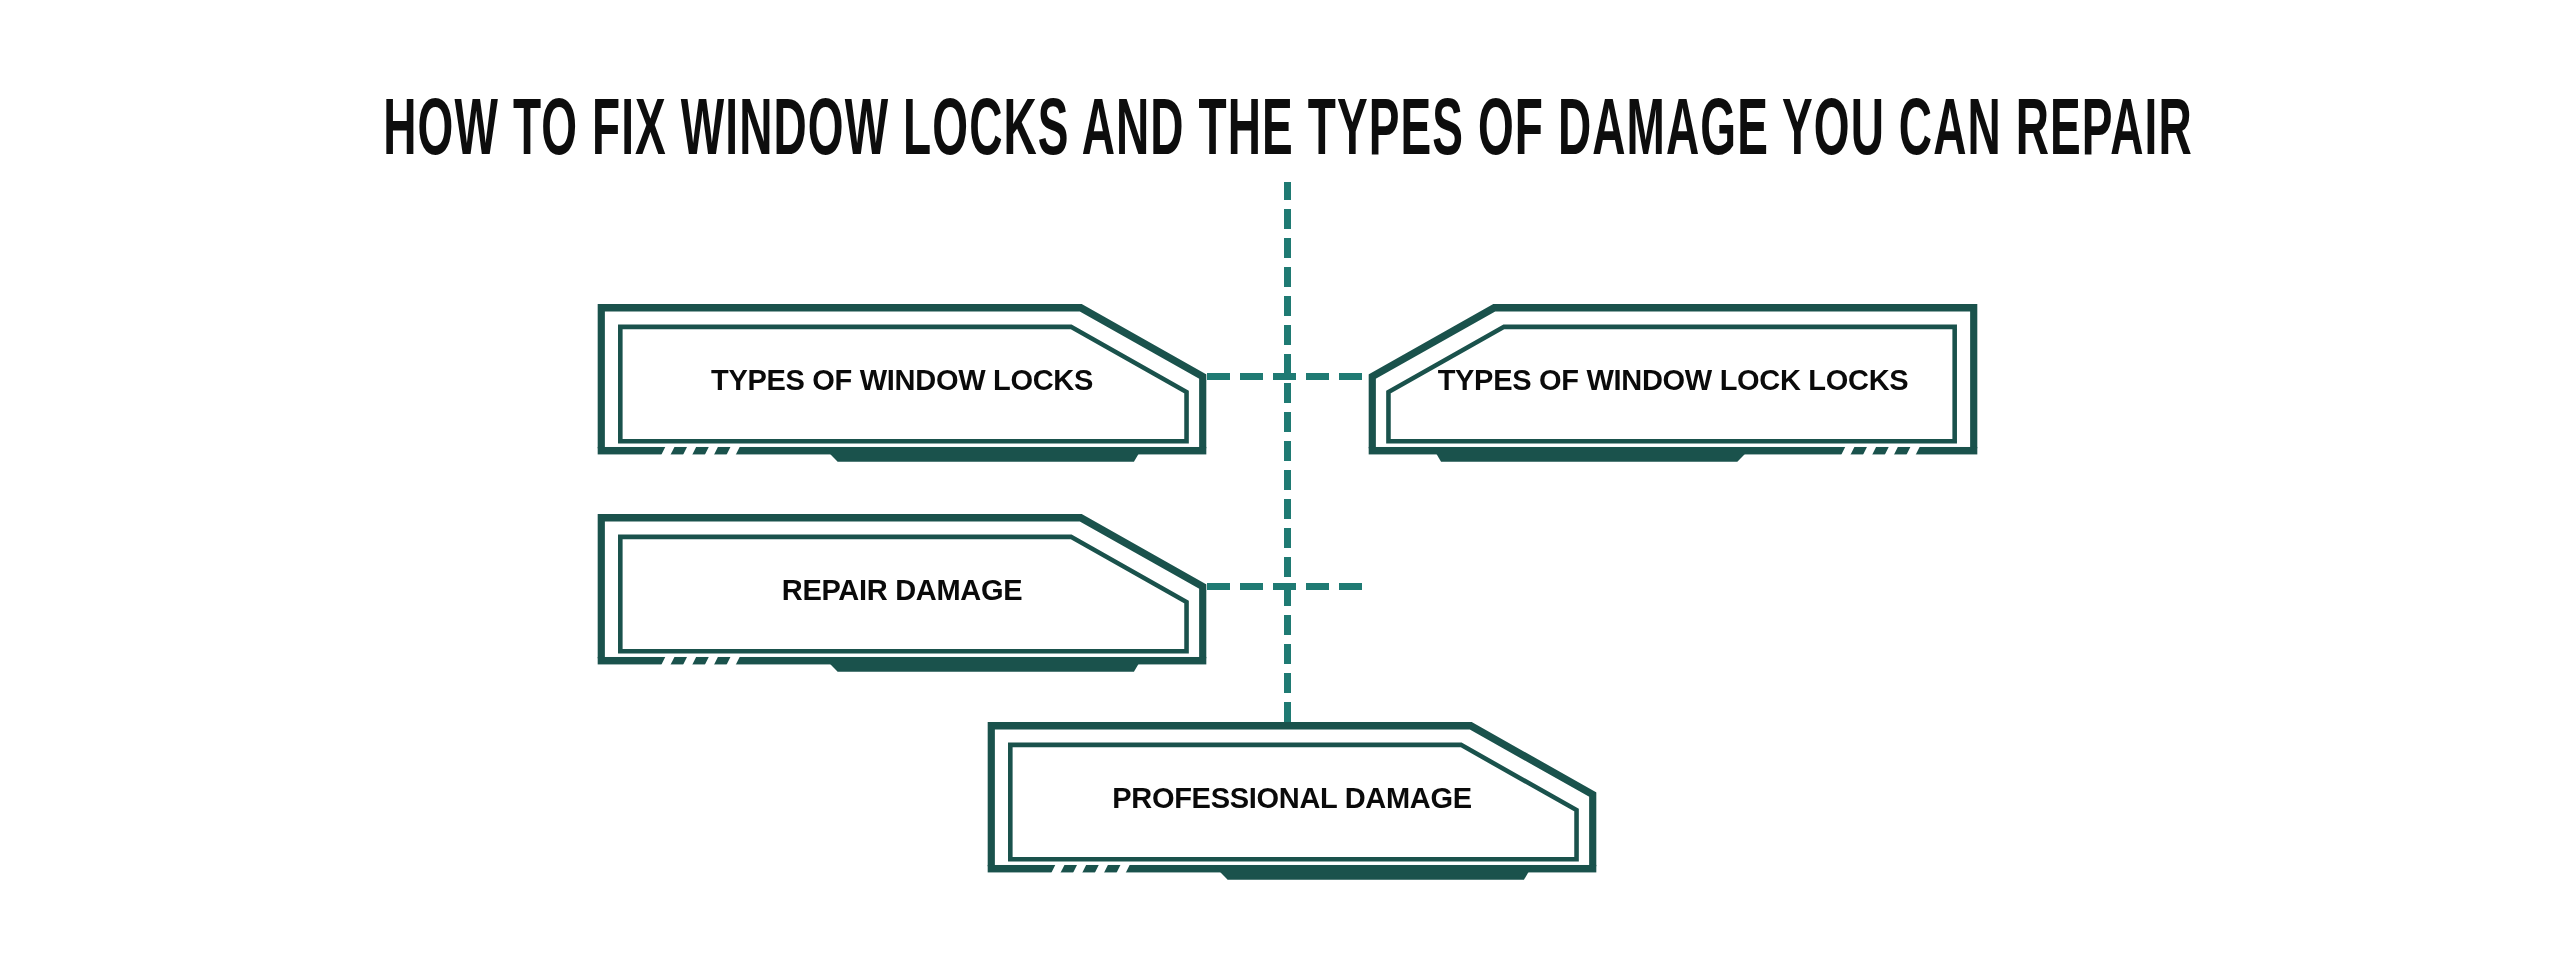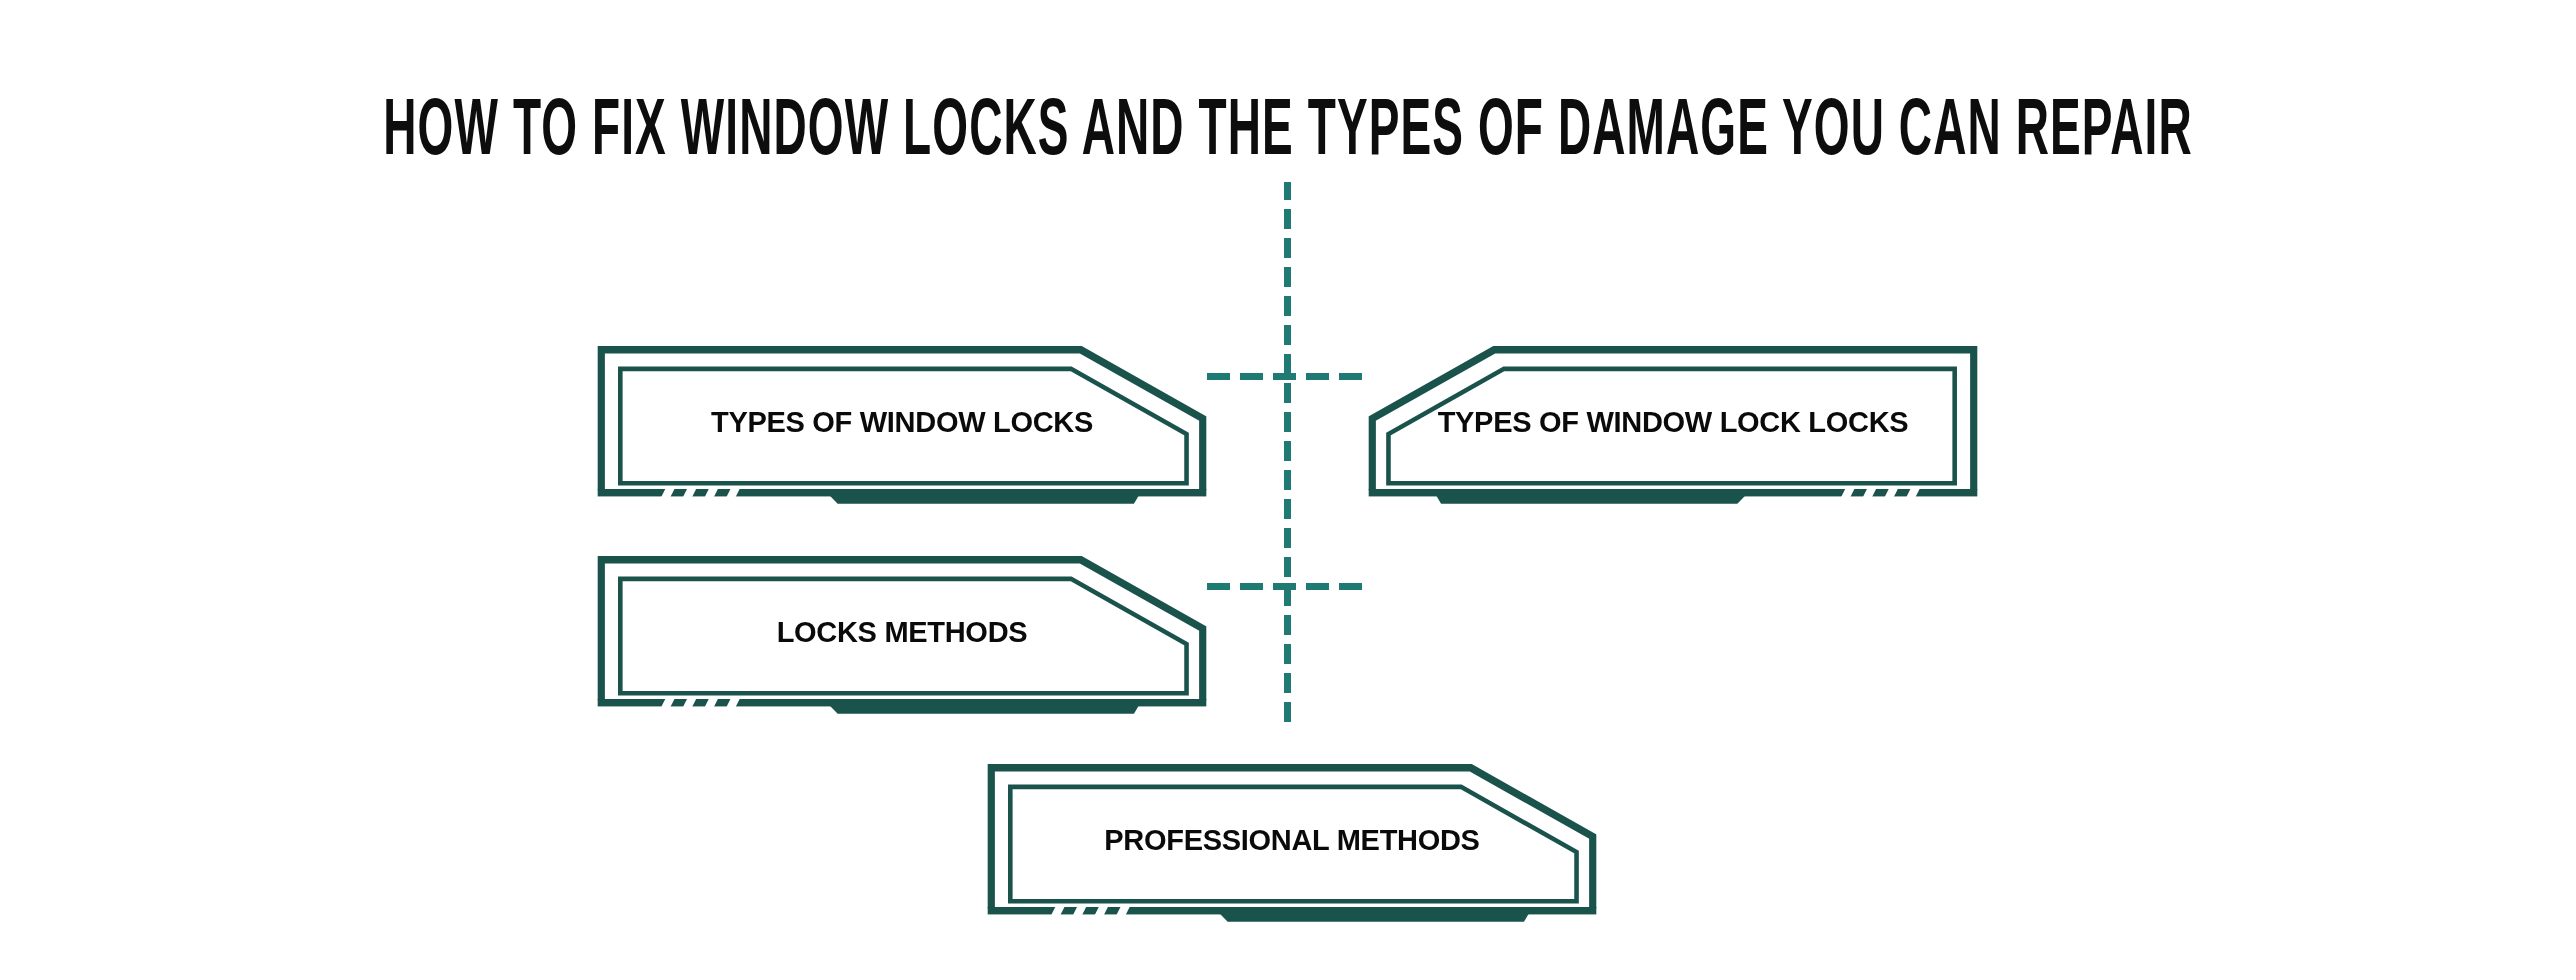--- a/index.html
+++ b/index.html
@@ -33,21 +33,21 @@
     background:repeating-linear-gradient(0deg,var(--dash) 0 20px,transparent 20px 29px);
   }
   .hline{
     position:absolute;left:1207px;width:161px;height:7.4px;
     background:repeating-linear-gradient(90deg,var(--dash) 0 23px,transparent 23px 33px);
   }
   .hline-1{top:373px;}
   .hline-2{top:583px;}
 
   
-  .hud-box{position:absolute;width:610px;height:159px;margin-top:42px;}
+  .hud-box{position:absolute;width:610px;height:159px;}
   .b1{left:597px;top:304px;}
   .b2{left:1368px;top:304px;}
   .b3{left:597px;top:514px;}
   .b4{left:1368px;top:514px;}
   .b5{left:987px;top:722px;}
 
   .frame-svg{position:absolute;inset:0;width:100%;height:100%;display:block;}
   .fs{stroke:var(--frame);fill:none;}
   .ff{fill:var(--frame);stroke:none;}
   .hatch polygon{fill:var(--bg);}
@@ -118,28 +118,28 @@
     <div class="label-wrap">
       <span class="label">TYPES OF WINDOW LOCK LOCKS</span>
     </div>
   </div>
 
   <div class="hud-box b3">
     <svg class="frame-svg" viewBox="0 0 1065 278">
         <use href="#hud-left"></use>
       </svg>
     <div class="label-wrap">
-      <span class="label">LOCKS METHODS</span>
+      <span class="label">REPAIR DAMAGE</span>
     </div>
   </div>
 
 
   <div class="hud-box b5">
     <svg class="frame-svg" viewBox="0 0 1065 278">
         <use href="#hud-left"></use>
       </svg>
     <div class="label-wrap">
-      <span class="label">PROFESSIONAL METHODS</span>
+      <span class="label">PROFESSIONAL DAMAGE</span>
     </div>
   </div>
 
 </div>
 
 
 </body></html>

